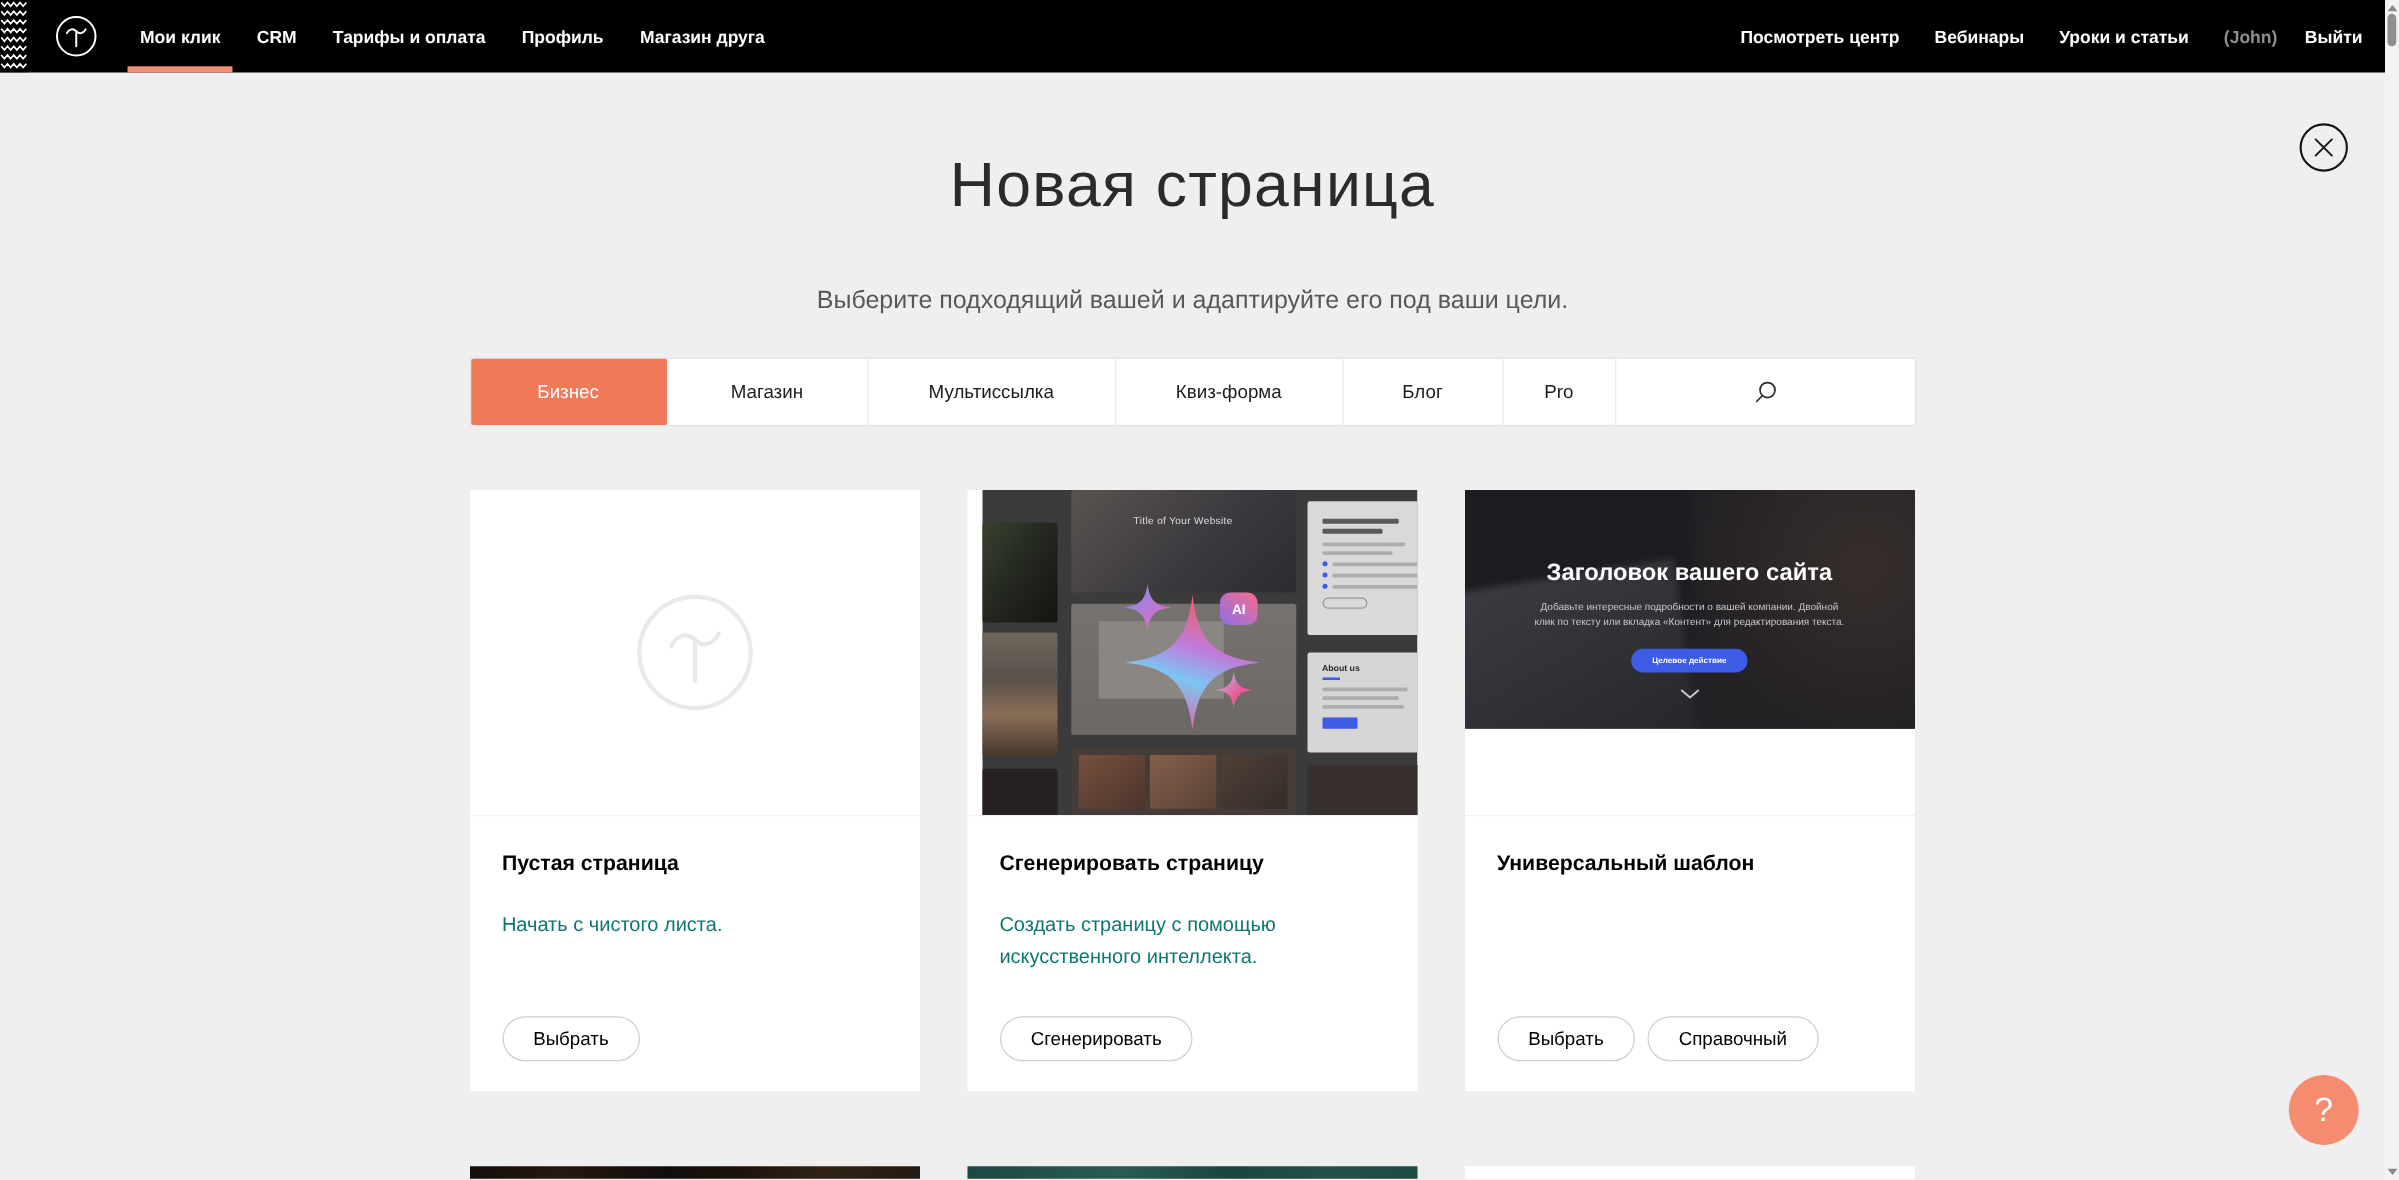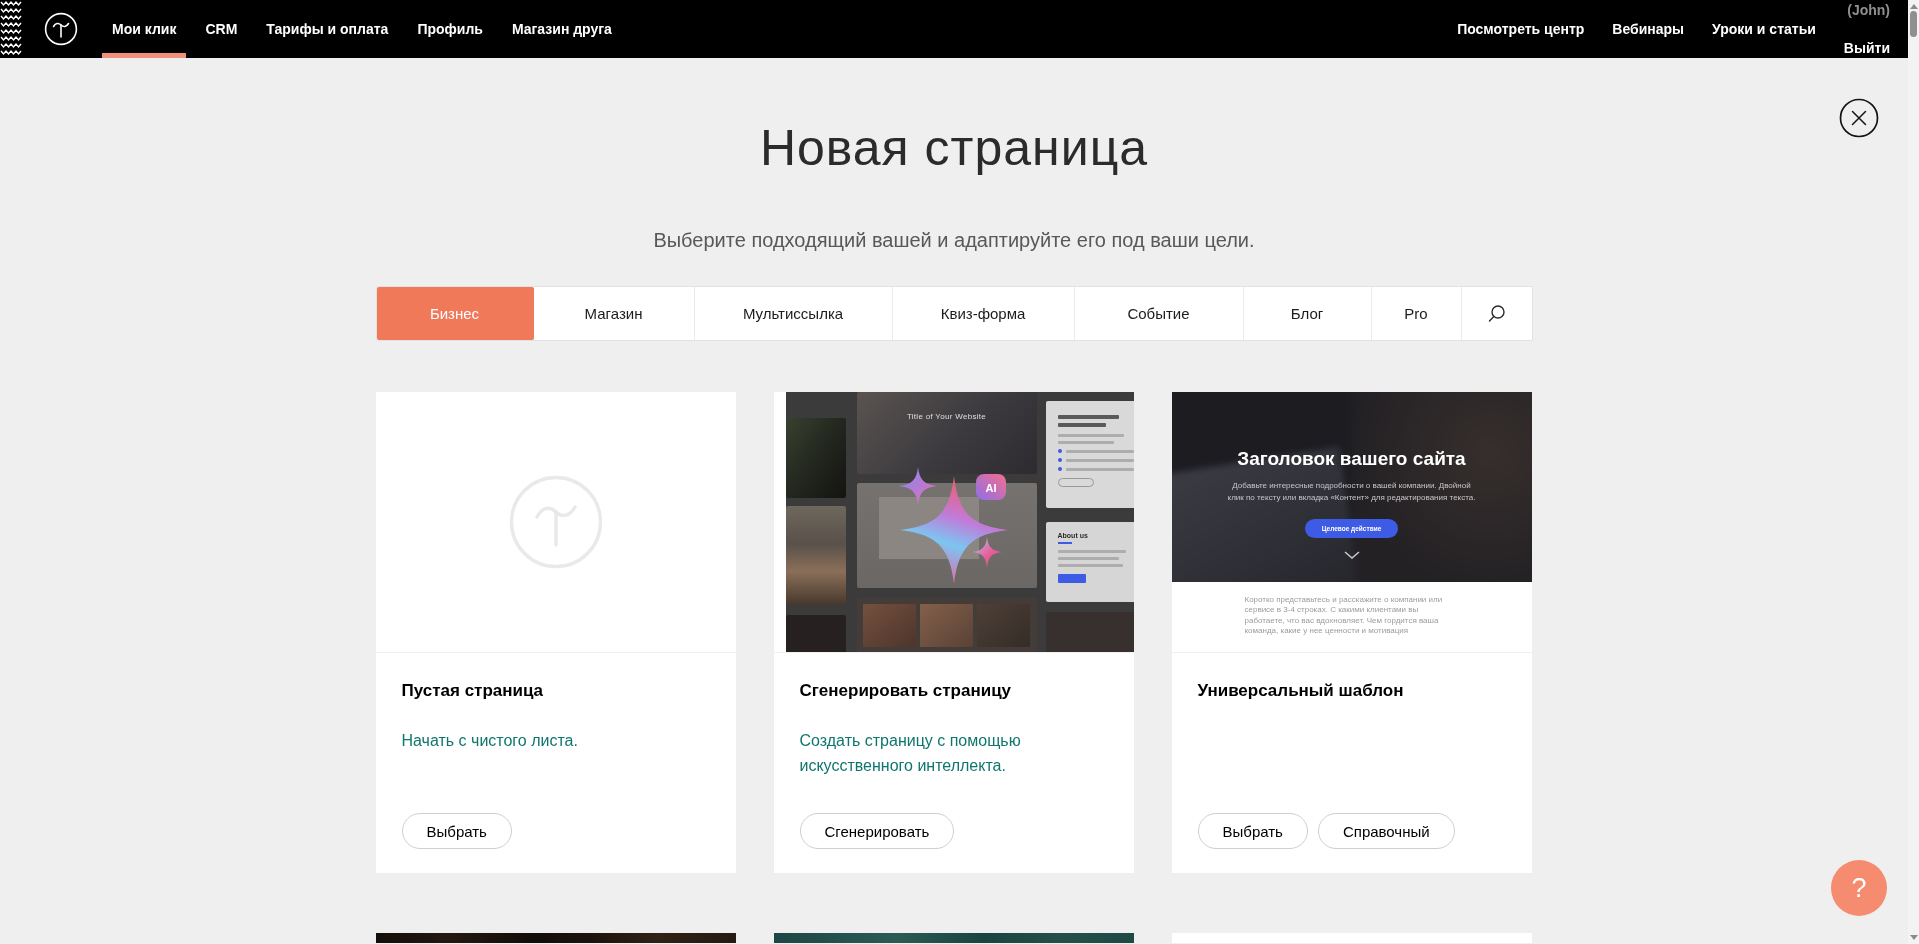--- a/index.html
+++ b/index.html
@@ -21,21 +21,21 @@
   .nav-left { display:flex; gap:29px; margin-left:34px; height:58px; }
   .nav-item {
     color:#fff; font-size:14px; font-weight:700; display:flex; align-items:center;
     height:58px; position:relative; cursor:pointer; white-space:nowrap;
   }
   .nav-item.active::after {
     content:""; position:absolute; left:-10px; right:-10px; bottom:0; height:5px;
     background:#F0907B;
   }
   .nav-right { margin-left:auto; margin-right:18px; display:flex; gap:28px; align-items:center; height:58px; }
-  .nav-user { display:flex; gap:22px; align-items:flex-end; cursor:pointer;flex-direction:column; }
+  .nav-user { display:flex; gap:22px; align-items:flex-start; cursor:pointer; }
   .nav-user .uname { color:#8F8F8F; font-size:14px; font-weight:700; }
   .nav-user .ulogout { color:#fff; font-size:14px; font-weight:700; }
 
   
   .page { position:absolute; top:58px; left:0; width:1908px; }
   .container { width:1157px; margin:0 auto; }
   .page-title {
     margin:55px 0 0 0; text-align:center; font-size:50px; line-height:70px;
     font-weight:300; color:#2B2B2B; letter-spacing:1px;
   }
@@ -185,21 +185,20 @@
 <div class="page">
   <div class="container">
     <h1 class="page-title">Новая страница</h1>
     <div class="page-subtitle">Выберите подходящий вашей и адаптируйте его под ваши цели.</div>
 
     <div class="tabs">
       <div class="tab active" style="width:157px">Бизнес</div>
       <div class="tab" style="width:161px">Магазин</div>
       <div class="tab" style="width:198px">Мультиссылка</div>
       <div class="tab" style="width:182px">Квиз-форма</div>
-      <div class="tab" style="width:169px">Событие</div>
       <div class="tab" style="width:128px">Блог</div>
       <div class="tab" style="width:90px">Pro</div>
       <div class="tab" style="flex:1">
         <svg width="19" height="19" viewBox="0 0 19 19">
           <circle cx="11" cy="8" r="6" fill="none" stroke="#2b2b2b" stroke-width="1.4"></circle>
           <path d="M6.8 12.6 L2.5 17" stroke="#2b2b2b" stroke-width="1.4" stroke-linecap="round"></path>
         </svg>
       </div>
     </div>
 
@@ -322,23 +321,20 @@
             <div class="hero-shade"></div>
             <div class="hero-content">
               <div class="hero-title">Заголовок вашего сайта</div>
               <div class="hero-sub">Добавьте интересные подробности о вашей компании. Двойной клик по тексту или вкладка «Контент» для редактирования текста.</div>
               <span class="hero-btn">Целевое действие</span>
               <svg class="hero-chevron" width="16" height="8" viewBox="0 0 16 8">
                 <path d="M1 1 L8 7 L15 1" fill="none" stroke="#C9C9CE" stroke-width="1.5"></path>
               </svg>
             </div>
           </div>
-          <div class="hero-body">
-            <p>Коротко представьтесь и расскажите о компании или сервисе в 3-4 строках. С какими клиентами вы работаете, что вас вдохновляет. Чем гордится ваша команда, какие у нее ценности и мотивация</p>
-          </div>
         </div>
         <div class="card-info">
           <div class="card-title">Универсальный шаблон</div>
           <div class="card-actions">
             <button class="pill-btn">Выбрать</button>
             <button class="pill-btn">Справочный</button>
           </div>
         </div>
       </div>
 

